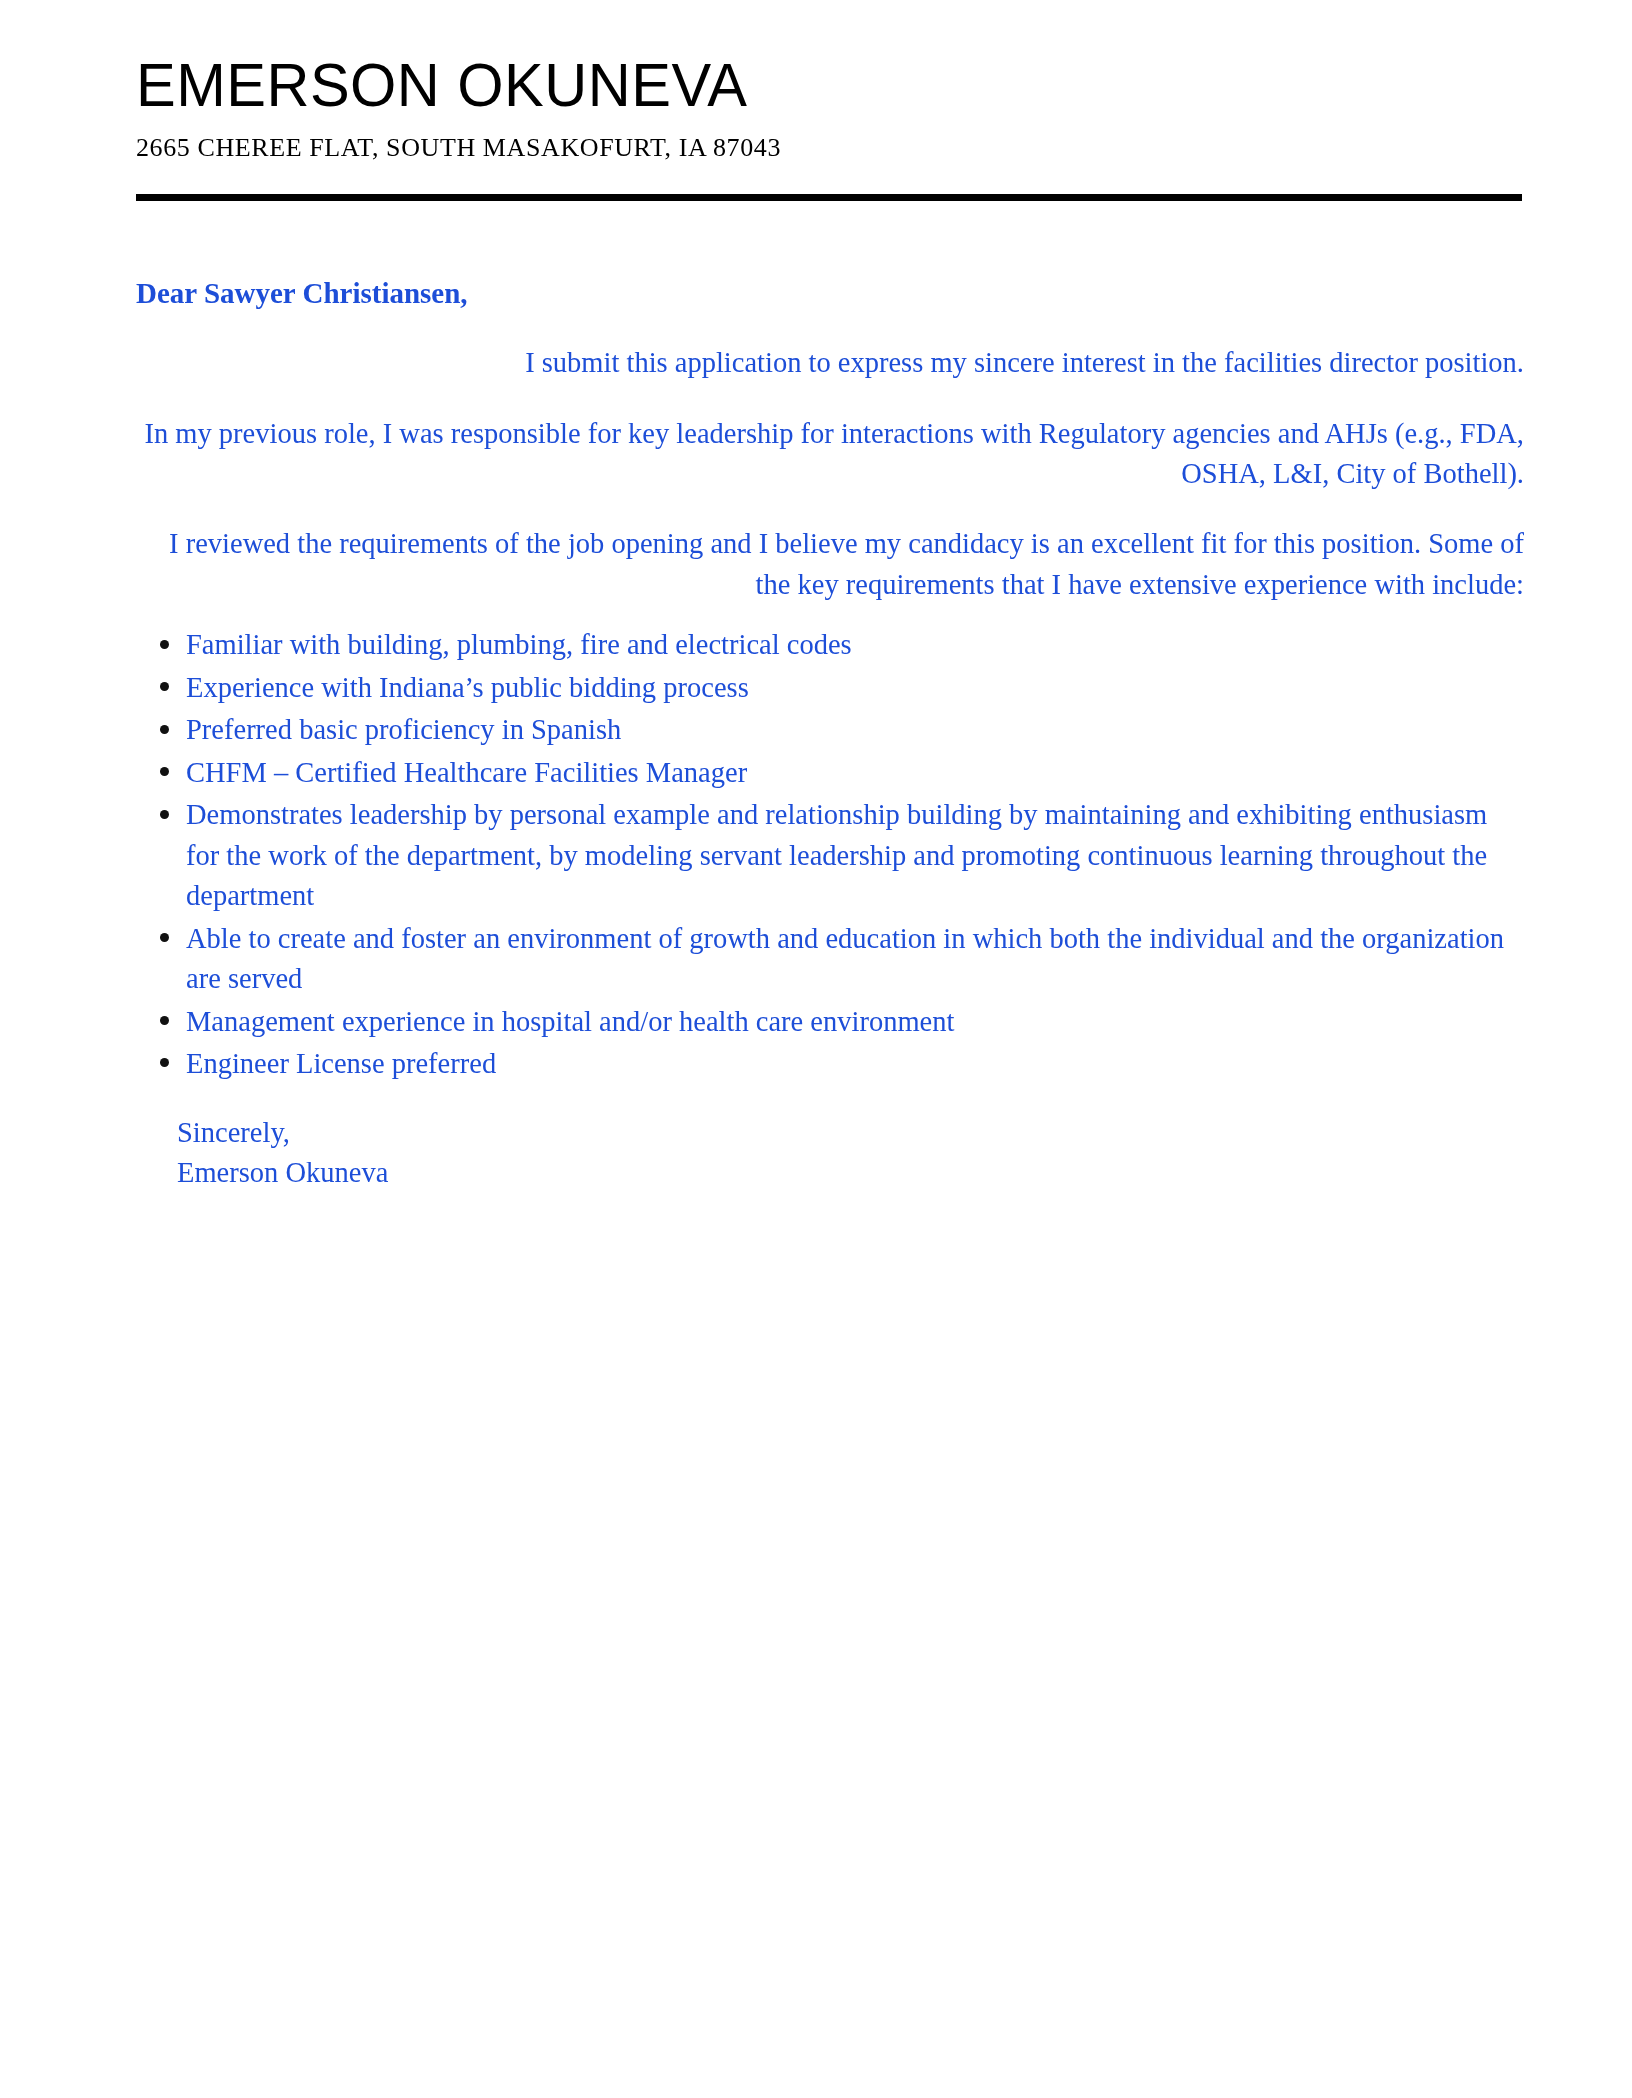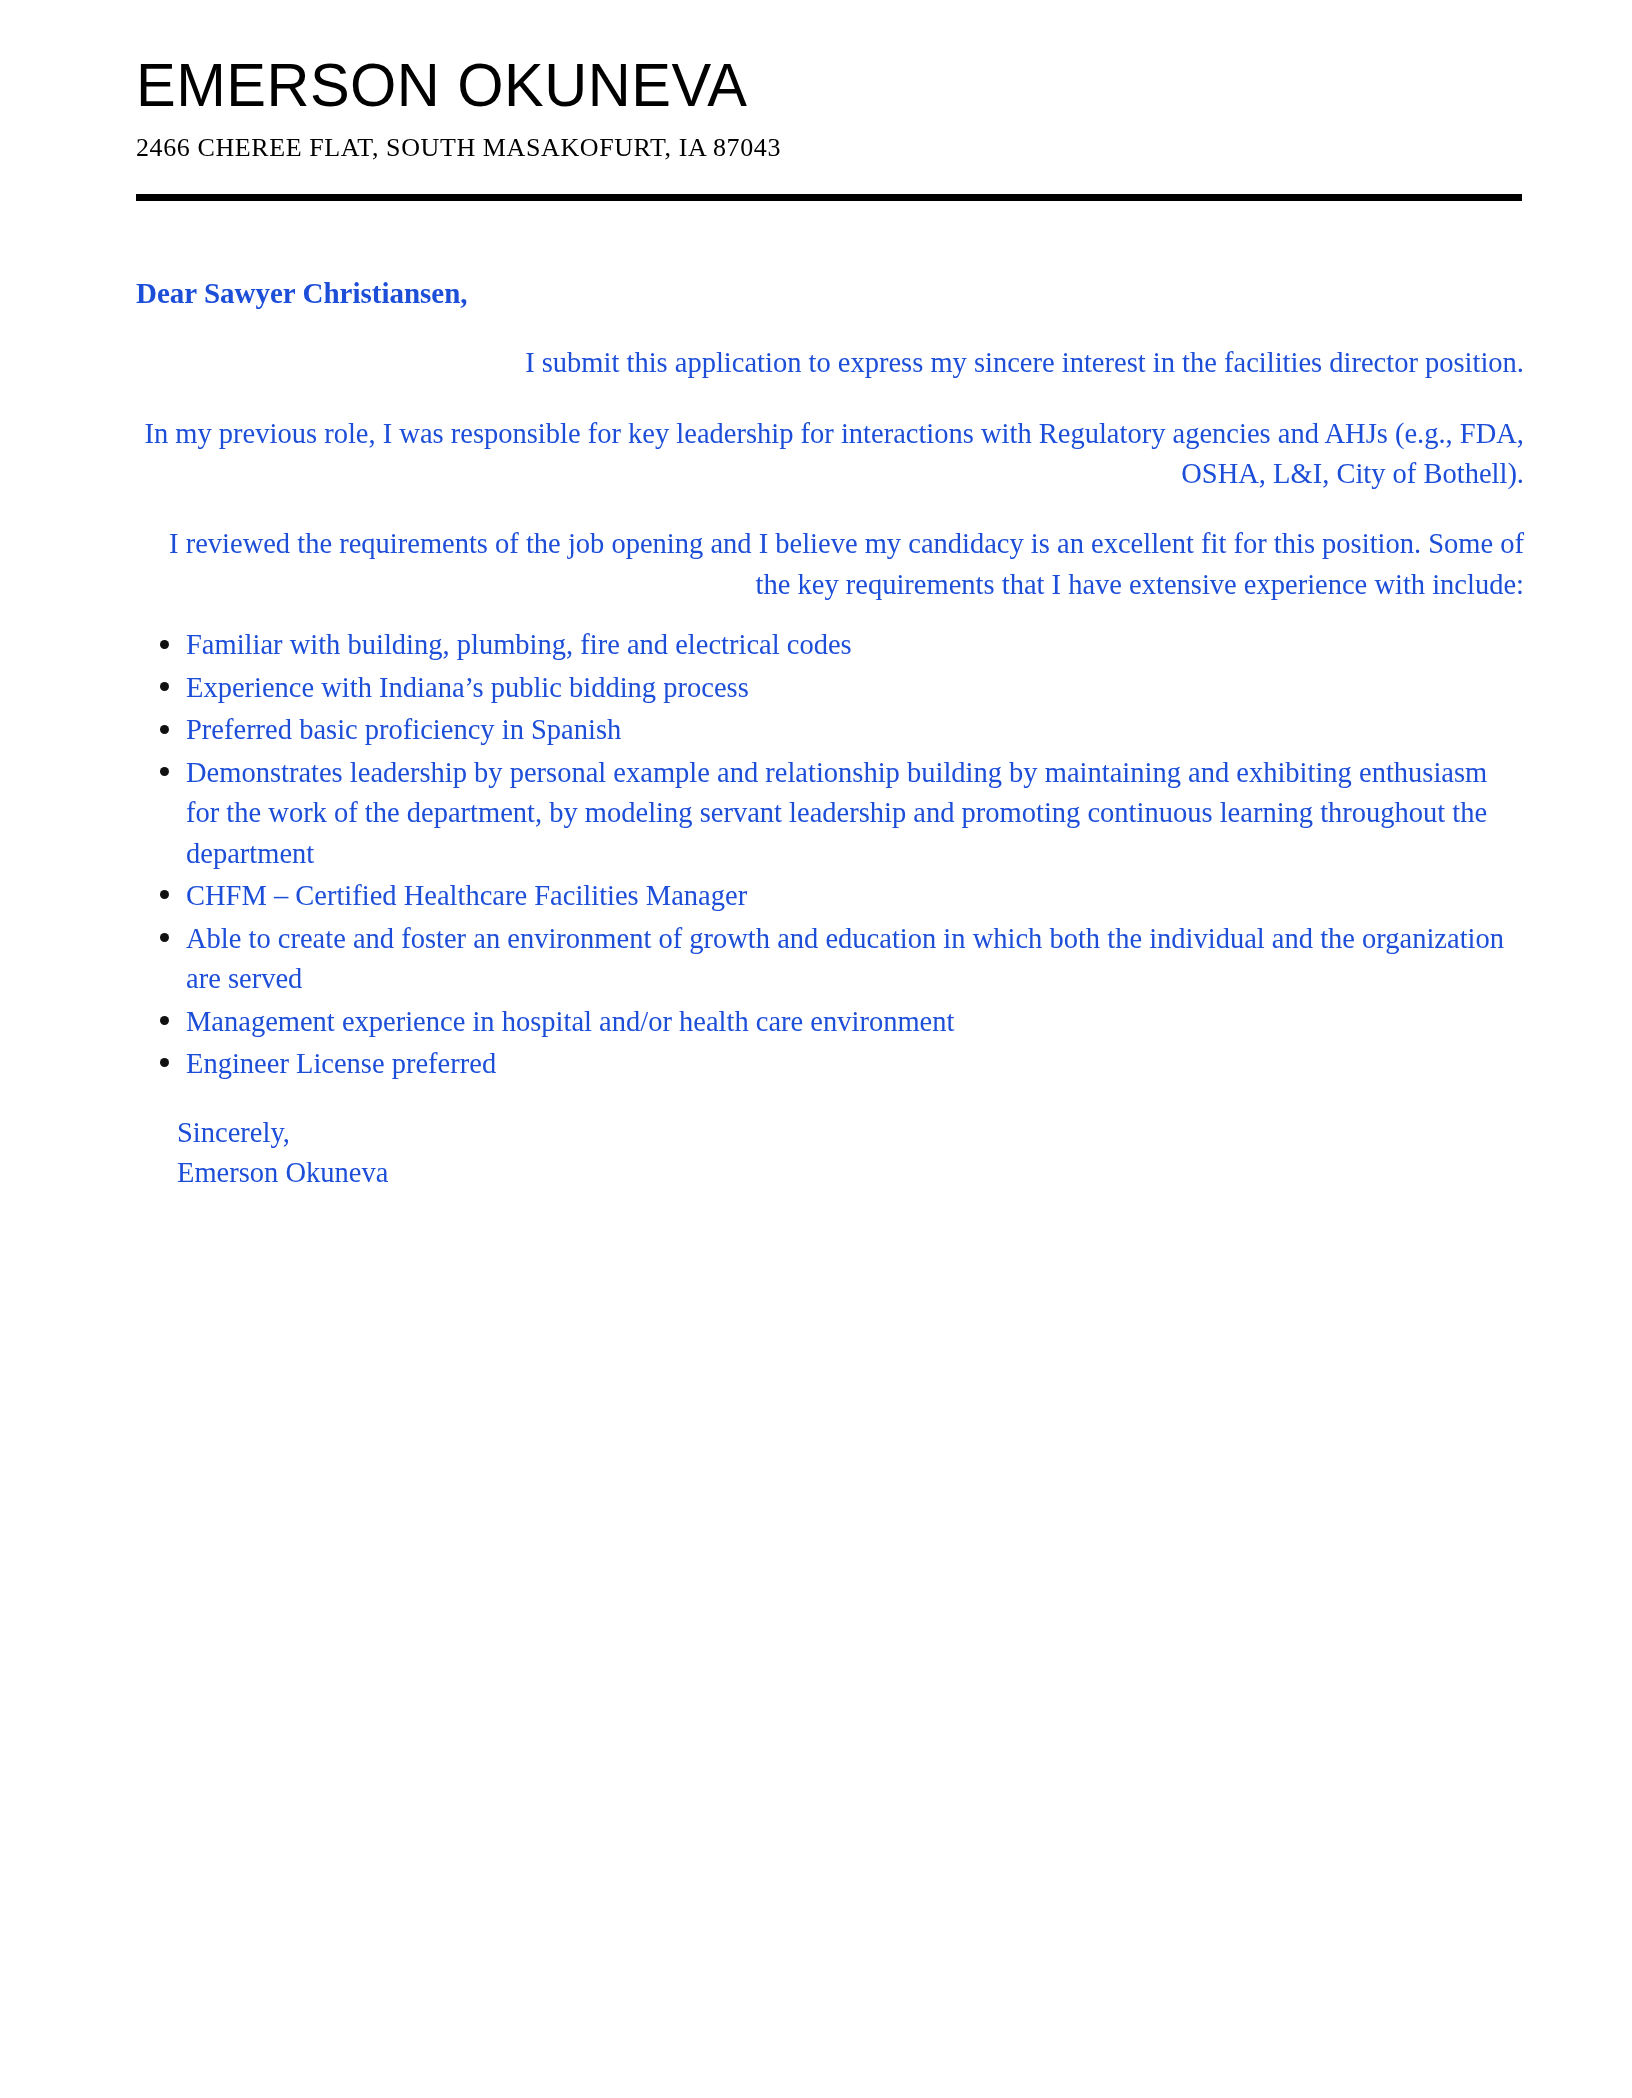--- a/index.html
+++ b/index.html
@@ -109,21 +109,21 @@
   }
 </style>
 </head>
 <body>
 
 <div class="page">
   <div class="sheet">
 
     <header class="letterhead">
       <h1 class="candidate-name">EMERSON OKUNEVA</h1>
-      <div class="candidate-address">2466 CHEREE FLAT, SOUTH MASAKOFURT, IA 87043</div>
+      <div class="candidate-address">2665 CHEREE FLAT, SOUTH MASAKOFURT, IA 87043</div>
       <div class="rule"></div>
     </header>
 
     <section class="body-block">
 
       <p class="salutation">Dear Sawyer Christiansen,</p>
 
       <p class="para para-first">I submit this application to express my sincere interest in the facilities director position.</p>
 
       <p class="para">In my previous role, I was responsible for key leadership for interactions with Regulatory agencies and AHJs (e.g., FDA, OSHA, L&amp;I, City of Bothell).</p>
@@ -138,25 +138,25 @@
         <li>
           <span class="bullet-dot"></span>
           <span>Experience with Indiana’s public bidding process</span>
         </li>
         <li>
           <span class="bullet-dot"></span>
           <span>Preferred basic proficiency in Spanish</span>
         </li>
         <li>
           <span class="bullet-dot"></span>
-          <span>Demonstrates leadership by personal example and relationship building by maintaining and exhibiting enthusiasm for the work of the department, by modeling servant leadership and promoting continuous learning throughout the department</span>
+          <span>CHFM – Certified Healthcare Facilities Manager</span>
         </li>
         <li>
           <span class="bullet-dot"></span>
-          <span>CHFM – Certified Healthcare Facilities Manager</span>
+          <span>Demonstrates leadership by personal example and relationship building by maintaining and exhibiting enthusiasm for the work of the department, by modeling servant leadership and promoting continuous learning throughout the department</span>
         </li>
         <li>
           <span class="bullet-dot"></span>
           <span>Able to create and foster an environment of growth and education in which both the individual and the organization are served</span>
         </li>
         <li>
           <span class="bullet-dot"></span>
           <span>Management experience in hospital and/or health care environment</span>
         </li>
         <li>

